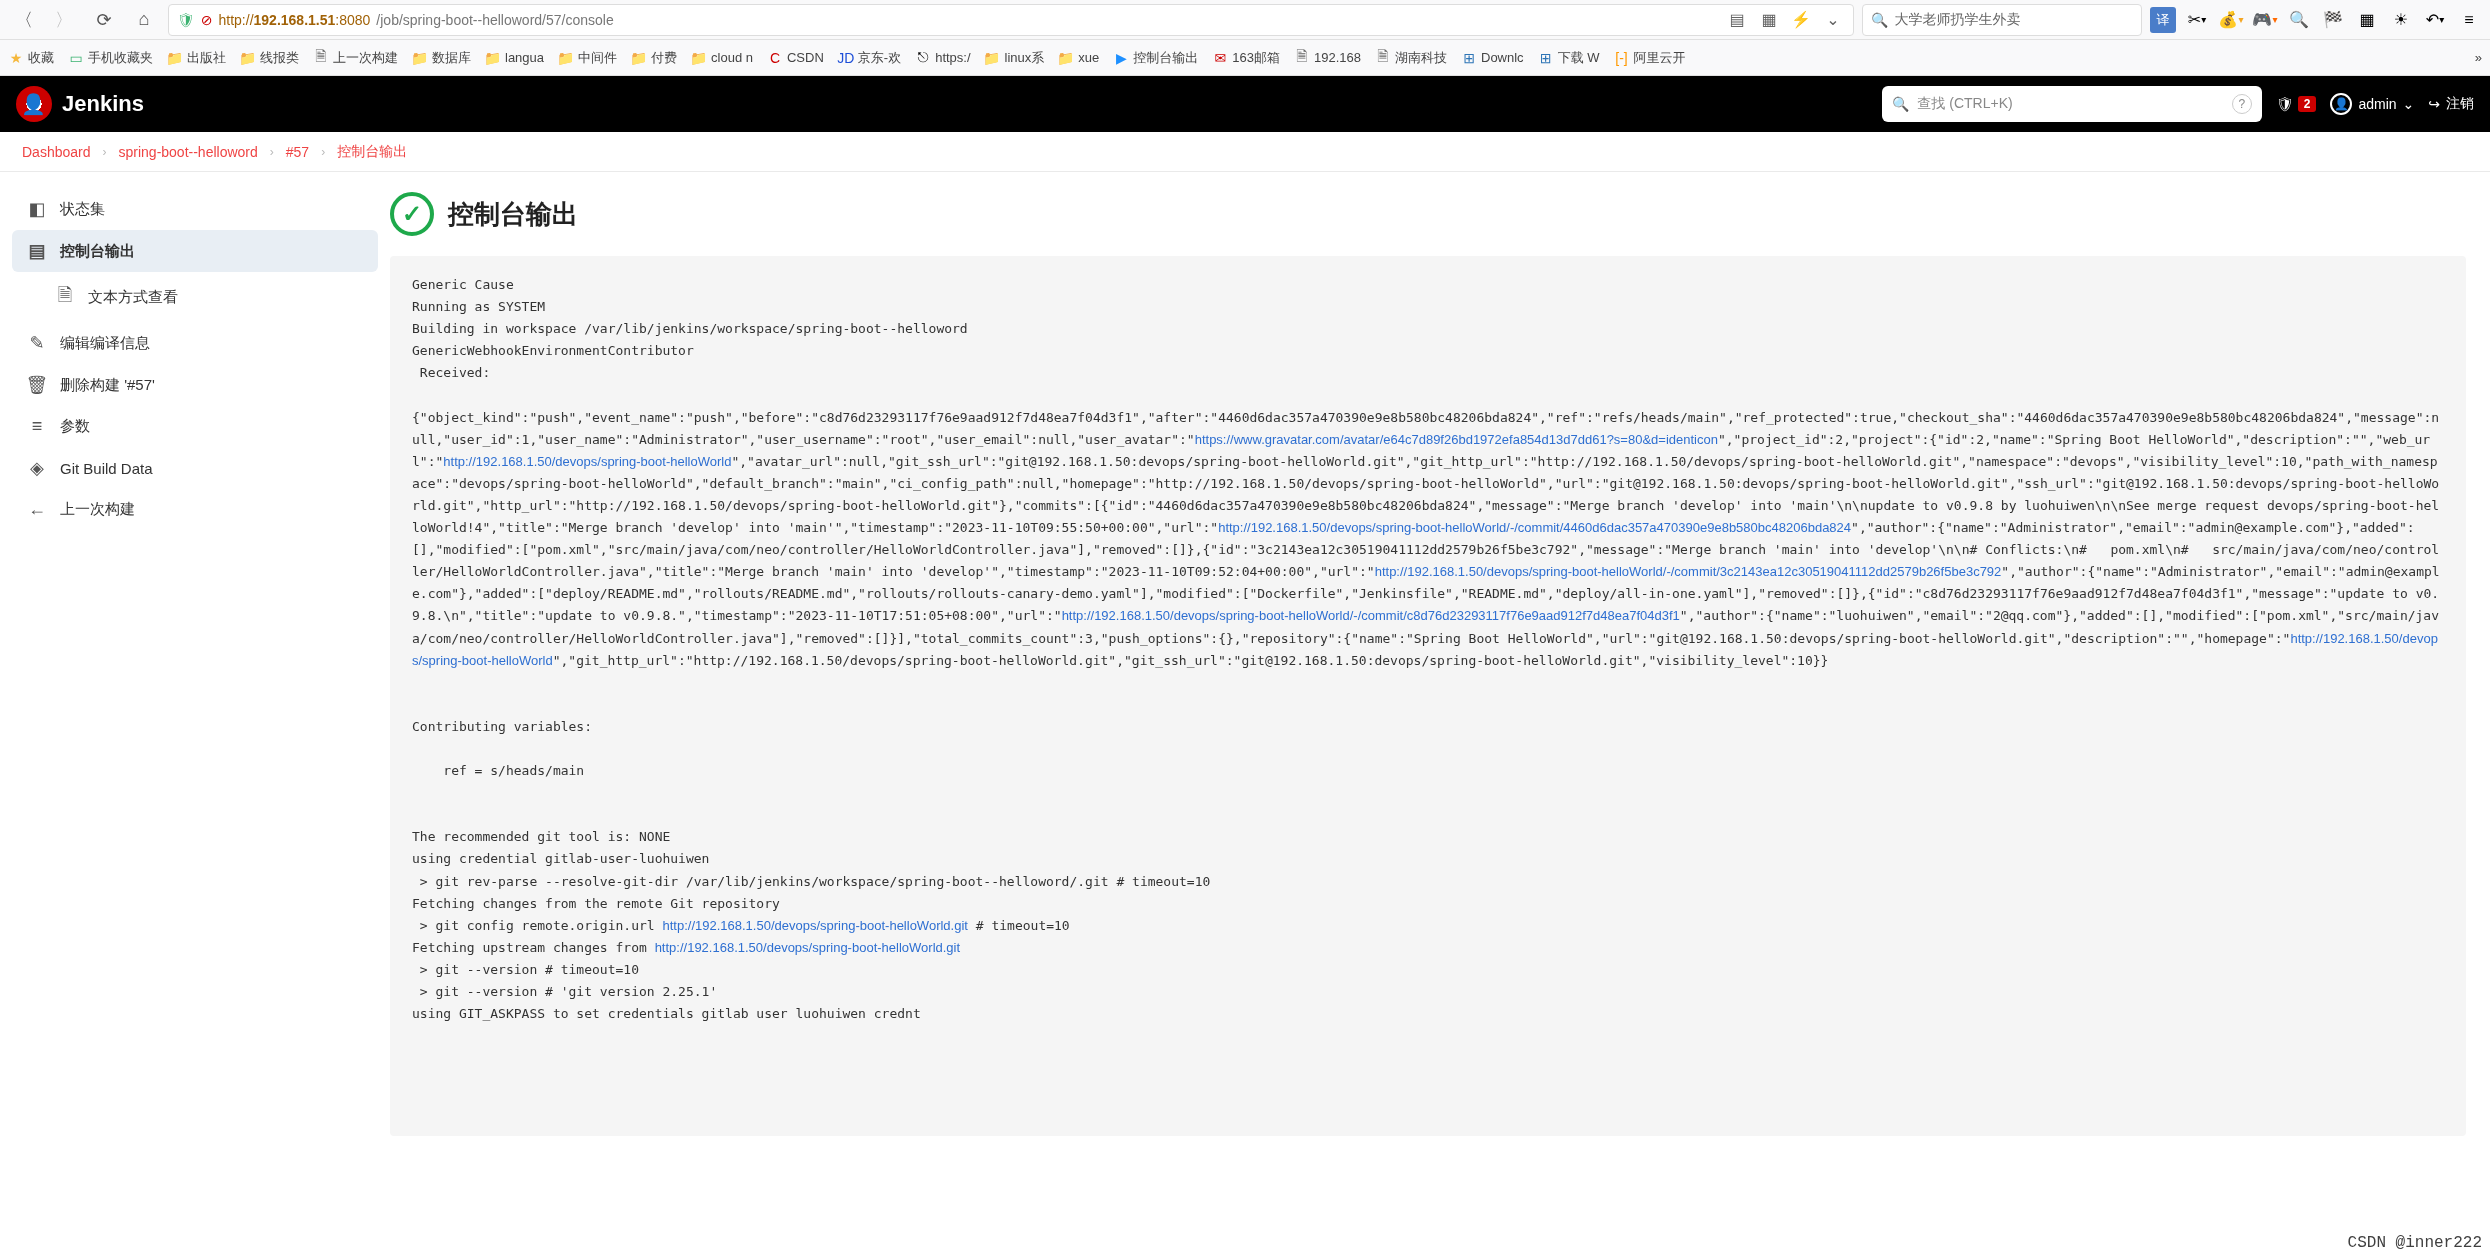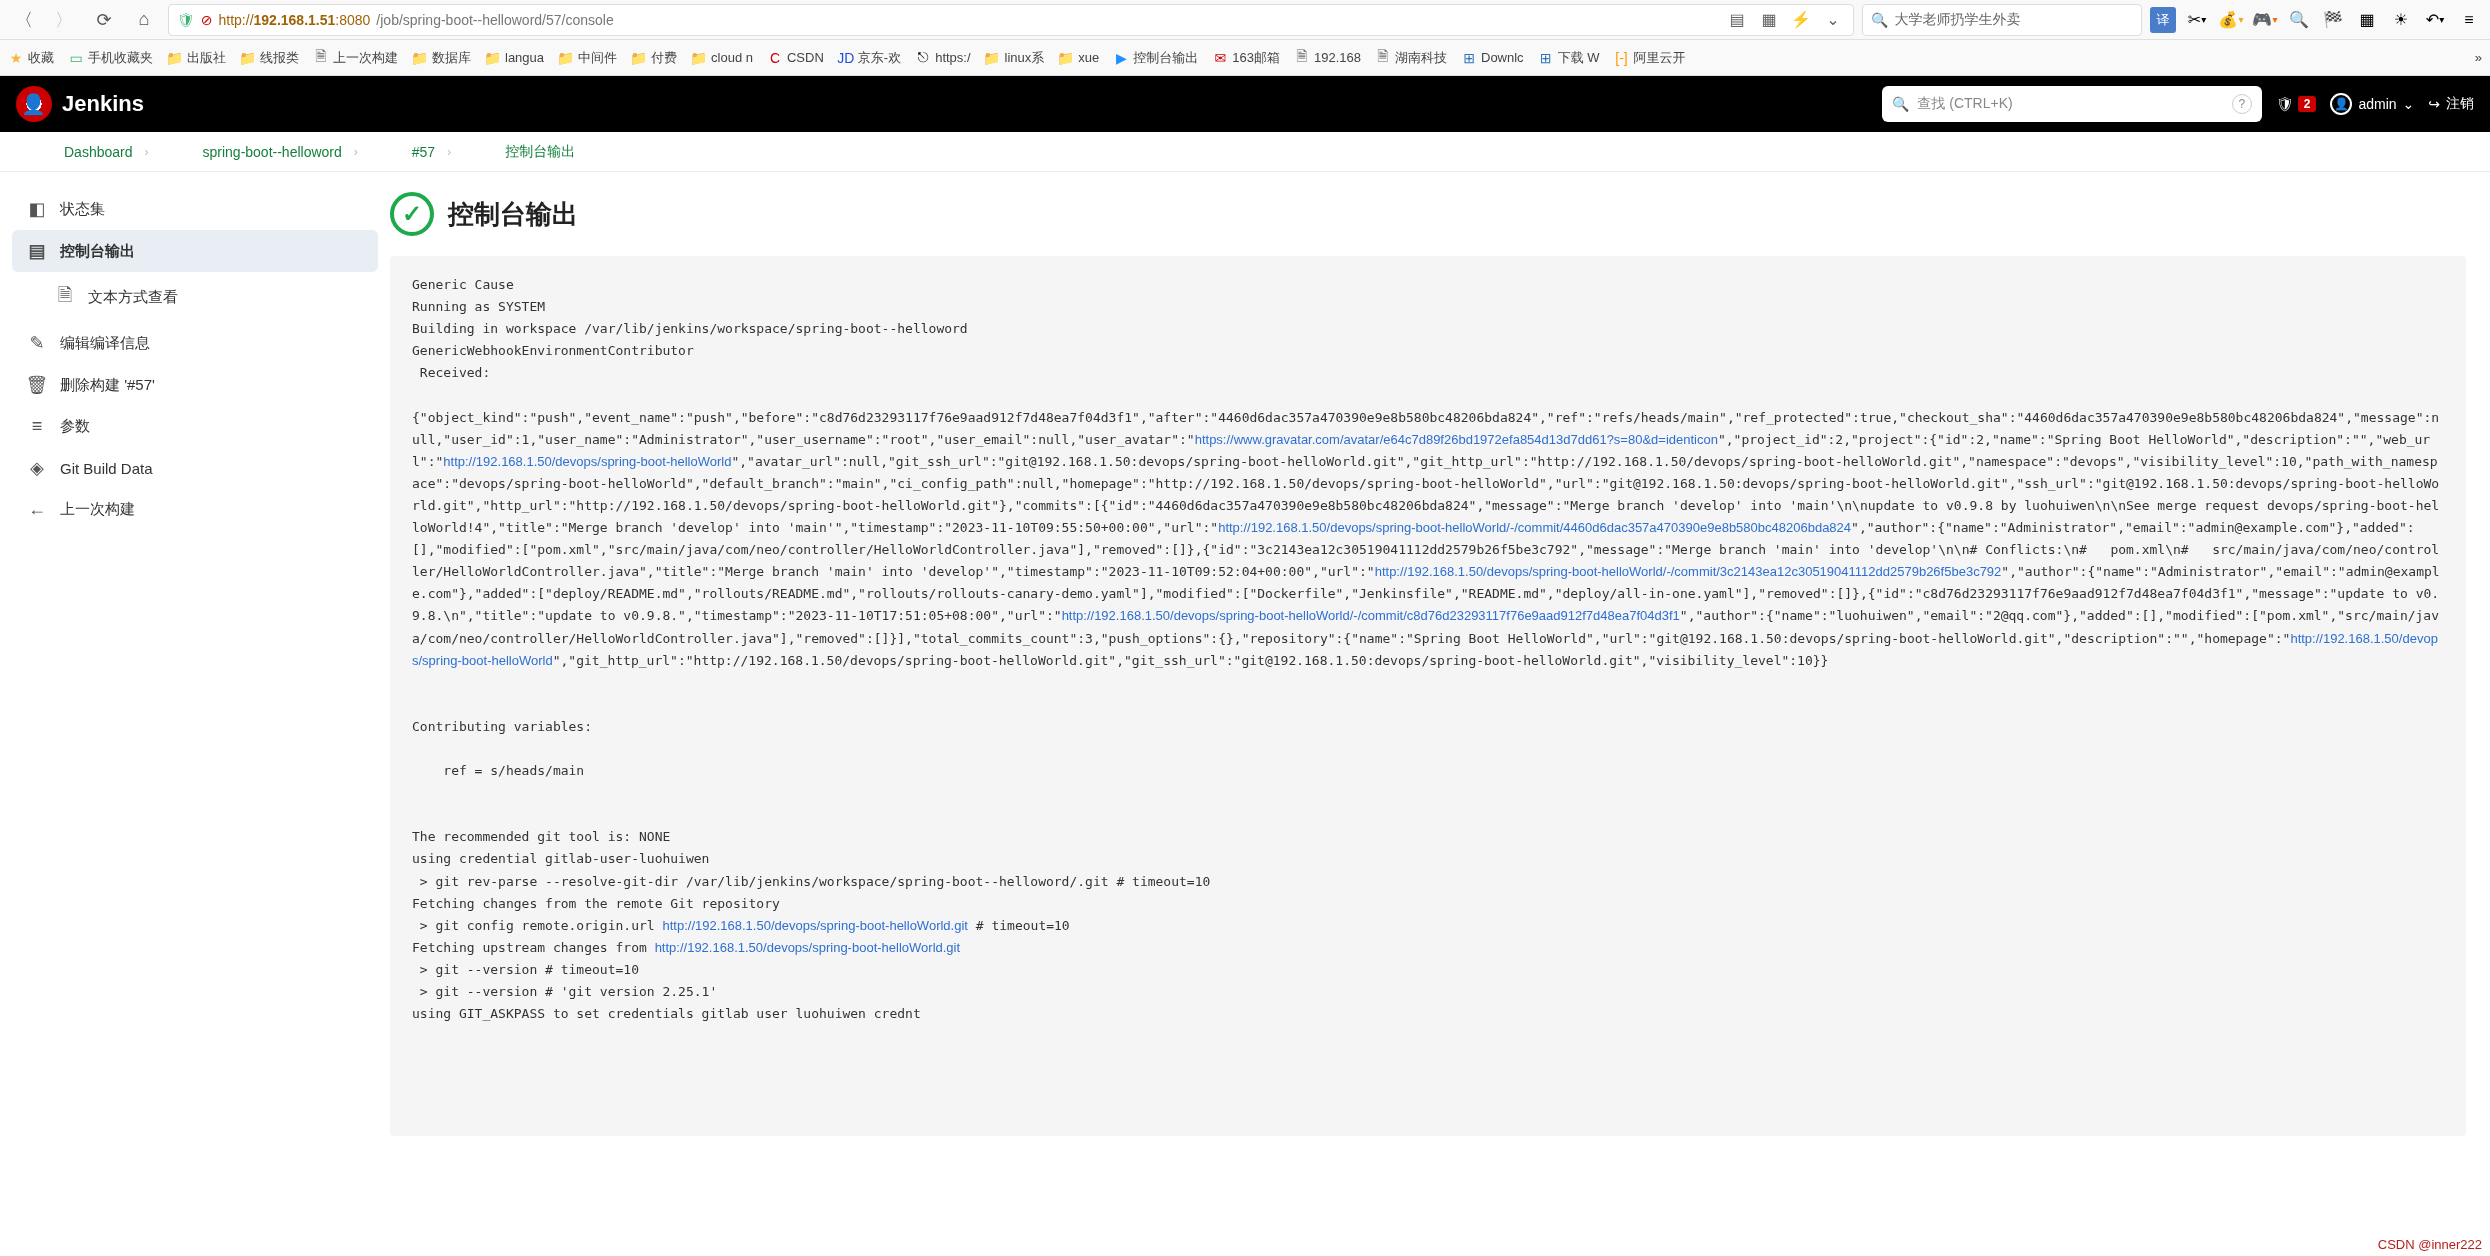--- a/index.html
+++ b/index.html
@@ -29,41 +29,41 @@
 .jk-right { display:flex; align-items:center; gap:14px; }
 .jk-search { width:380px; height:36px; background:#fff; border-radius:6px; display:flex; align-items:center; padding:0 10px; gap:8px; color:#888; }
 .jk-search .kq { margin-left:auto; border:1px solid #ccc; border-radius:50%; width:20px; height:20px; display:flex; align-items:center; justify-content:center; font-size:12px; }
 .jk-badge { display:flex; align-items:center; gap:4px; color:#fff; }
 .jk-badge .warn { background:#c00; color:#fff; border-radius:3px; padding:1px 6px; font-size:12px; font-weight:bold; }
 .jk-user { display:flex; align-items:center; gap:6px; color:#fff; }
 .jk-user .av { width:22px; height:22px; border:2px solid #fff; border-radius:50%; display:flex; align-items:center; justify-content:center; font-size:12px; }
 
 
 .crumbs { height:40px; display:flex; align-items:center; padding:0 22px; gap:12px; background:#fff; border-bottom:1px solid #eaeaea; font-size:14px; }
-.crumb { color:#15803d;margin-left:42px; }
+.crumb { color:#ef4444; }
 .crumb-sep { color:#bbb; font-size:12px; }
 
 
 .main { display:flex; height:calc(1256px - 40px - 36px - 56px - 40px); }
 .sidebar { width:390px; padding:16px 12px; }
 .side-item { display:flex; align-items:center; gap:12px; padding:10px 14px; border-radius:6px; color:#333; font-size:15px; }
 .side-item.active { background:#e8eef4; font-weight:600; }
 .side-item.sub { padding-left:42px; }
 .side-ic { width:22px; display:flex; justify-content:center; color:#555; font-size:18px; }
 .bo-ic { width:18px; height:18px; border-radius:50%; background:linear-gradient(135deg,#1d7dca,#54c8e8); }
 
 .content { flex:1; padding:20px 24px 0 0; }
 .title-row { display:flex; align-items:center; gap:14px; margin-bottom:20px; }
 .big-check { width:44px; height:44px; border:4px solid #1ea94b; border-radius:50%; display:flex; align-items:center; justify-content:center; color:#1ea94b; font-size:24px; font-weight:bold; }
 .page-title { font-size:26px; font-weight:bold; color:#222; }
 
 .console { background:#f5f5f5; border-radius:4px; padding:18px 22px; font-family:Consolas,Monaco,monospace; font-size:13px; line-height:1.7; color:#333; white-space:pre-wrap; word-break:break-all; height:880px; overflow:auto; }
 .console a { color:#2e6fd1; text-decoration:none; }
 
-.watermark { position:fixed; bottom:4px; right:8px; color:#b91c1c; font-size:13px; }
+.watermark { position:fixed; bottom:4px; right:8px; color:#404040; font-size:16px;font-family:Liberation Mono, monospace; }
 </style>
 </head>
 <body>
 
 <div class="browser-bar">
   <div class="bb-btn">〈</div>
   <div class="bb-btn disabled">〉</div>
   <div class="bb-btn">⟳</div>
   <div class="bb-btn">⌂</div>
   <div class="url-box">

